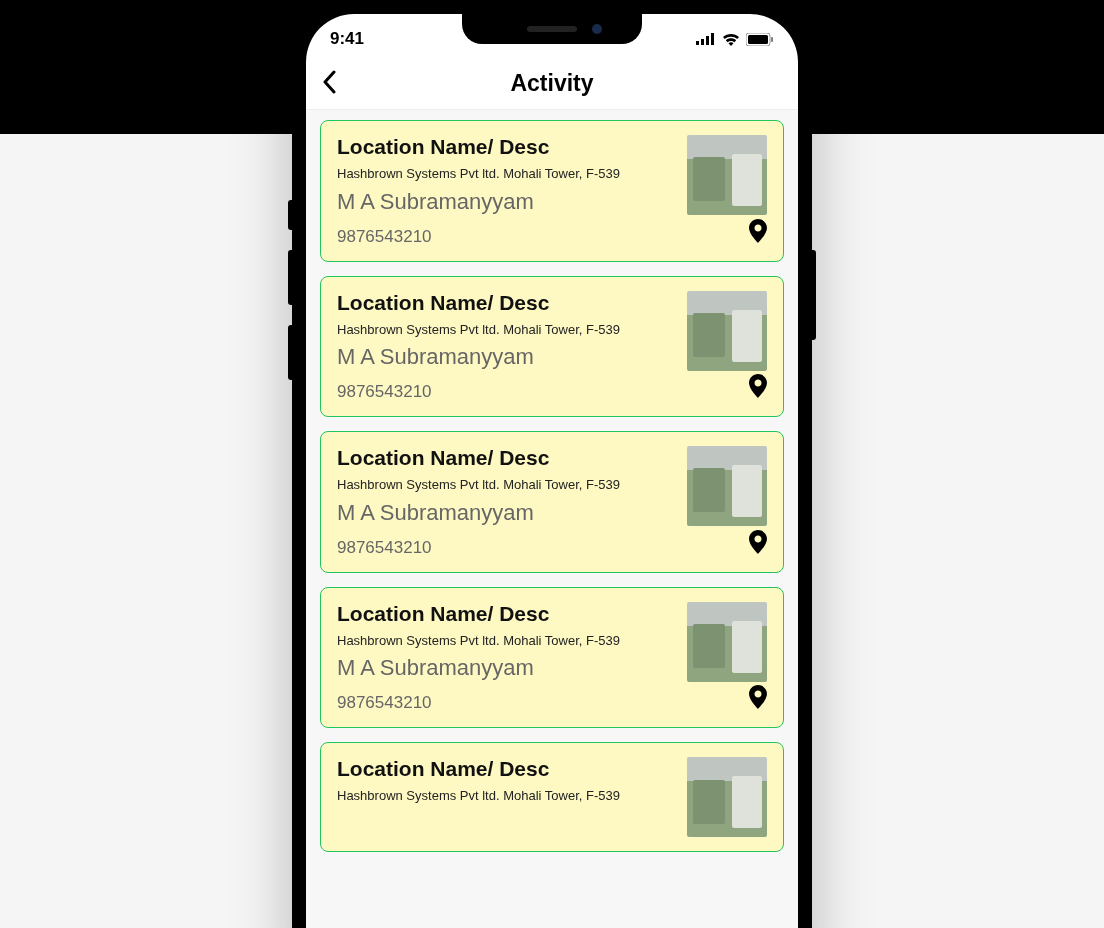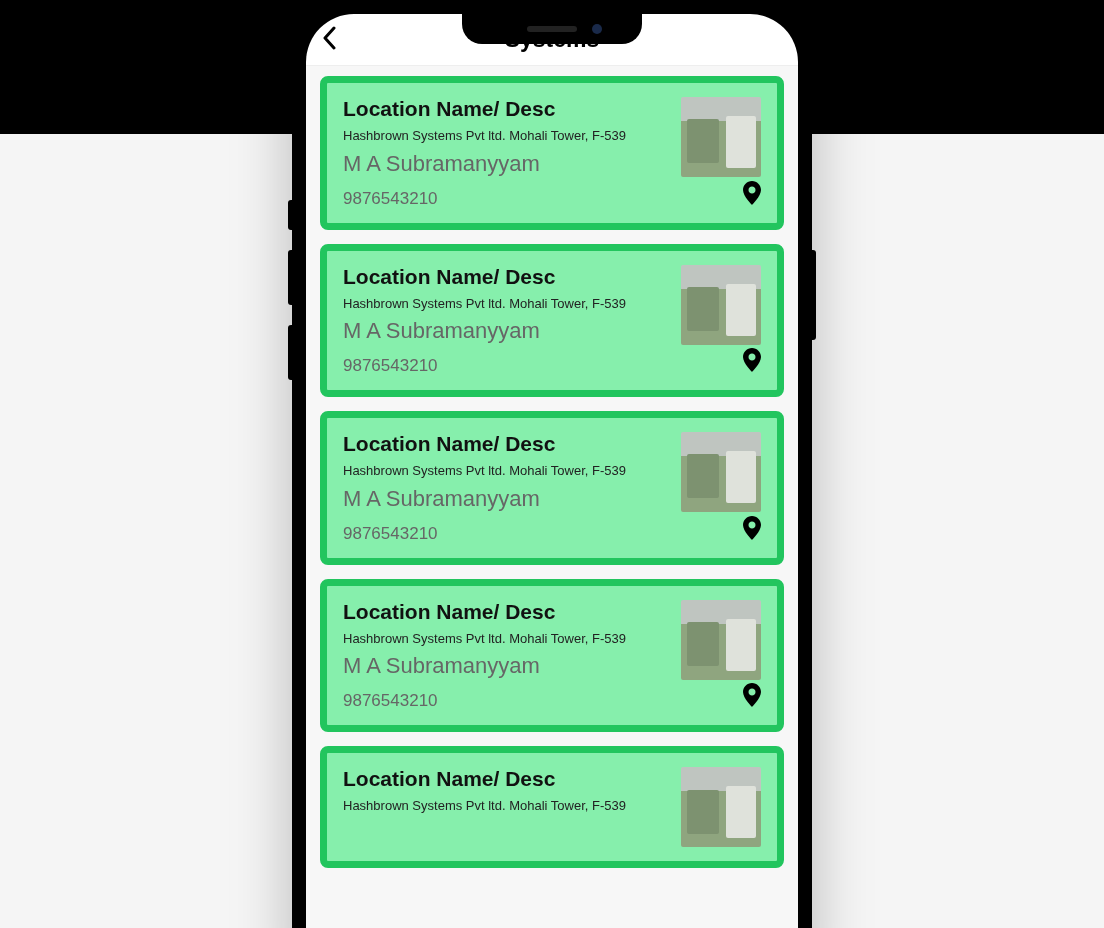--- a/index.html
+++ b/index.html
@@ -132,22 +132,22 @@
   }
 
   
   .content {
     flex: 1;
     background: #f7f7f7;
     padding: 10px 14px;
     overflow: hidden;
   }
   .card {
-    background: #86efac;
-    border: 7px solid #22c55e;
+    background: #fef9c3;
+    border: 1px solid #22c55e;
     border-radius: 8px;
     padding: 14px 16px;
     margin-bottom: 14px;
     position: relative;
   }
   .card-top {
     display: flex;
     gap: 14px;
   }
   .card-text {
@@ -223,28 +223,53 @@
   <div class="phone-buttons-right">
     <div></div>
   </div>
 
   <div class="phone-screen">
     <div class="notch">
       <div class="speaker"></div>
       <div class="camera"></div>
     </div>
 
+    <div class="status-bar">
+      <span>9:41</span>
+      <div class="status-right">
+        <span>
+          <svg width="20" height="12" viewBox="0 0 20 12">
+              <rect x="0" y="8" width="3" height="4" fill="#000"></rect>
+              <rect x="5" y="6" width="3" height="6" fill="#000"></rect>
+              <rect x="10" y="3" width="3" height="9" fill="#000"></rect>
+              <rect x="15" y="0" width="3" height="12" fill="#000"></rect>
+            </svg>
+        </span>
+        <span>
+          <svg width="18" height="13" viewBox="0 0 18 13">
+              <path d="M9 13 L6.5 10.2 C7.9 9 10.1 9 11.5 10.2 Z M3.8 7.2 C6.7 4.6 11.3 4.6 14.2 7.2 L12.4 9.2 C10.5 7.6 7.5 7.6 5.6 9.2 Z M1 4.1 C5.4 0 12.6 0 17 4.1 L15.2 6.1 C11.8 3 6.2 3 2.8 6.1 Z" fill="#000"></path>
+            </svg>
+        </span>
+        <span>
+          <svg width="28" height="13" viewBox="0 0 28 13">
+              <rect x="0" y="0" width="24" height="13" rx="3" fill="none" stroke="#000" stroke-width="1" opacity="0.4"></rect>
+              <rect x="2" y="2" width="20" height="9" rx="1.5" fill="#000"></rect>
+              <rect x="25" y="4" width="2" height="5" rx="1" fill="#000" opacity="0.5"></rect>
+            </svg>
+        </span>
+      </div>
+    </div>
 
     <div class="nav-bar">
       <span class="back-chevron">
         <svg width="16" height="24" viewBox="0 0 16 24">
             <path d="M12 2 L3 12 L12 22" stroke="#000" stroke-width="3" fill="none" stroke-linecap="round" stroke-linejoin="round"></path>
           </svg>
       </span>
-      <span class="nav-title">Systems</span>
+      <span class="nav-title">Activity</span>
     </div>
 
     <div class="content" id="card-container">
         <div class="card">
     <div class="card-top">
       <div class="card-text">
         <div class="card-title">Location Name/ Desc</div>
         <div class="card-address">Hashbrown Systems Pvt ltd. Mohali Tower, F-539</div>
         <div class="card-contact">M A Subramanyyam</div>
       </div>

